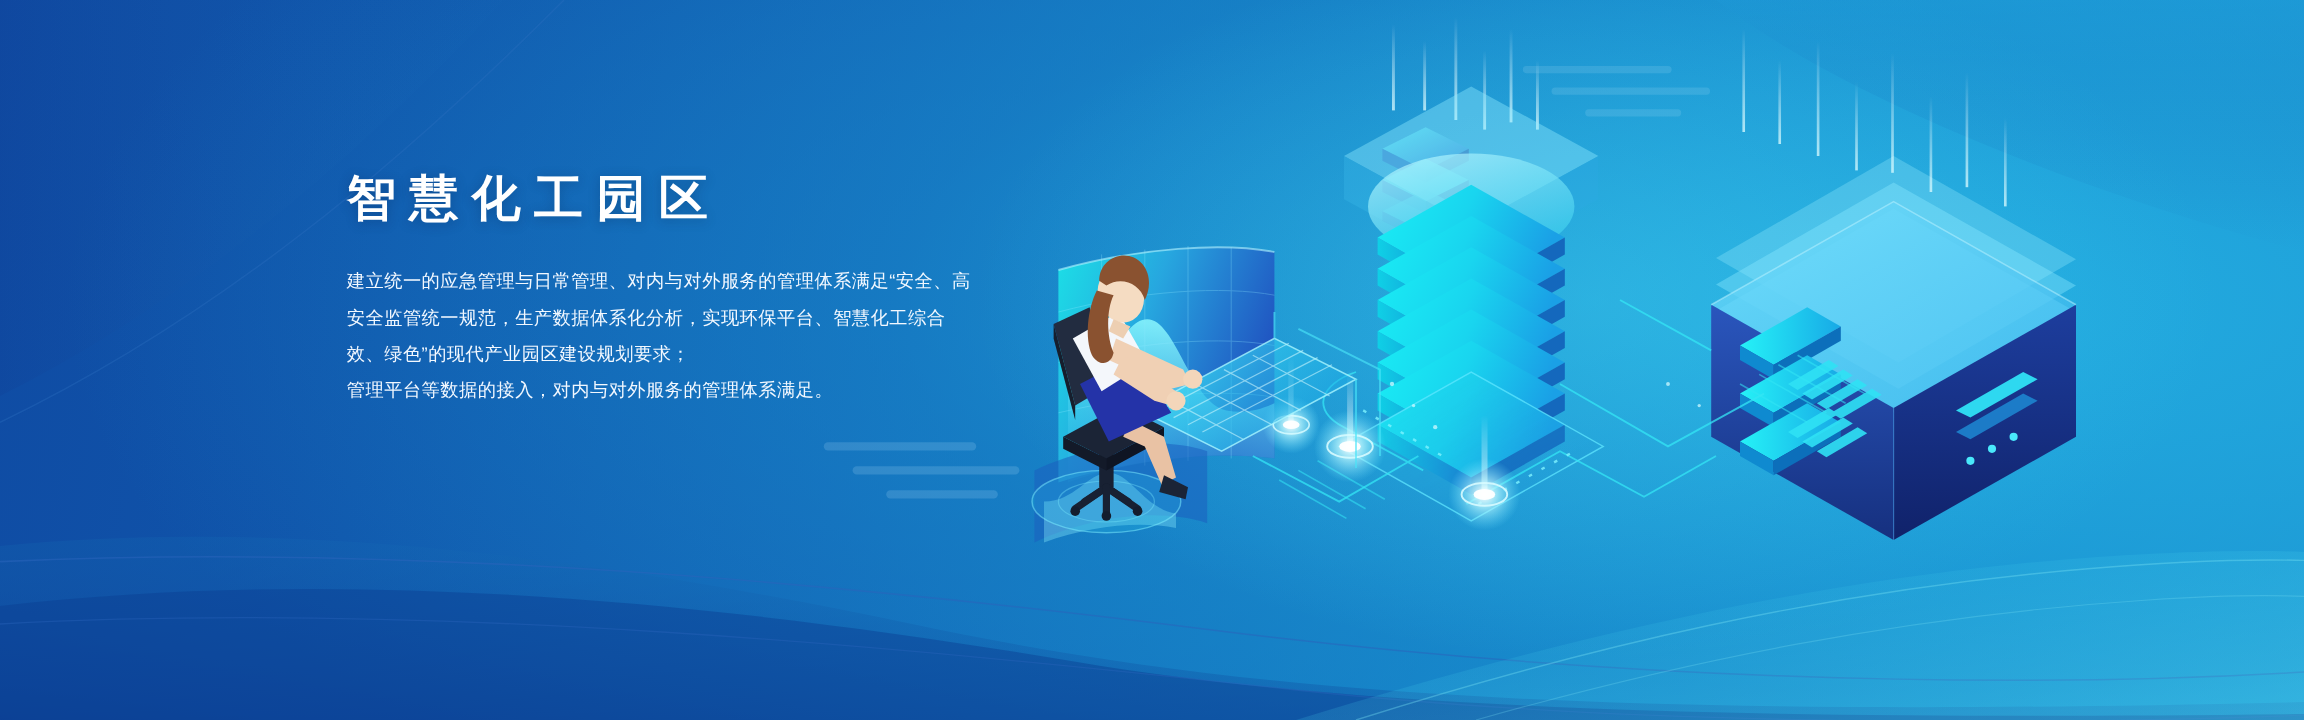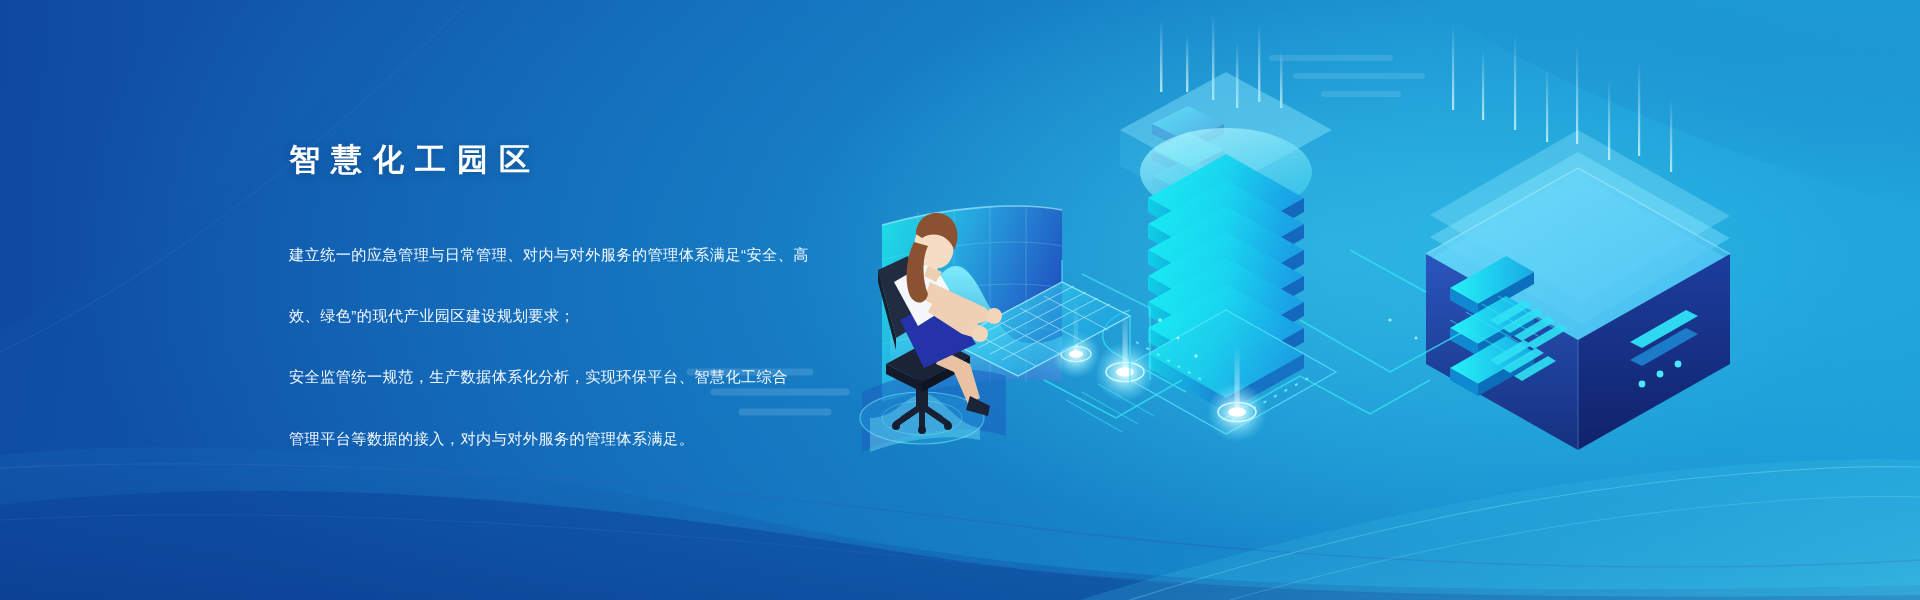--- a/index.html
+++ b/index.html
@@ -19,38 +19,37 @@
   
   .bg-layer{position:absolute;inset:0;pointer-events:none;}
   .bg-layer svg{display:block;width:1920px;height:600px;}
 
   
   #text-block{
     position:absolute;left:289px;top:142px;width:620px;z-index:40;
   }
   #page-title{
     margin:0;
-    font-size:31px;
+    font-size:41px;
     letter-spacing:11px;
     font-weight:700;
     color:#ffffff;
     line-height:1.15;
     text-shadow:0 2px 10px rgba(0,30,70,.28);
   }
   #desc{
     margin:0;
     padding-top:31px;
   }
   .desc-line{
     font-size:15.2px;
     line-height:30.4px;
     color:#f2f8ff;
     letter-spacing:.4px;
     white-space:nowrap;
-    margin-top:31px;
   }
 
   
   #illustration{
     position:absolute;left:830px;top:20px;width:1090px;height:470px;z-index:30;
   }
   #illustration svg{display:block;width:1090px;height:470px;overflow:visible;}
 </style>
 </head>
 <body>
@@ -108,22 +107,22 @@
         <path d="M1296,76 h126"></path>
         <path d="M1324,94 h74"></path>
       </g>
     </svg>
   </div>
 
   <div id="text-block">
     <h1 id="page-title">智慧化工园区</h1>
     <div id="desc">
       <div class="desc-line">建立统一的应急管理与日常管理、对内与对外服务的管理体系满足“安全、高</div>
+      <div class="desc-line">安全监管统一规范，生产数据体系化分析，实现环保平台、智慧化工综合</div>
       <div class="desc-line">效、绿色”的现代产业园区建设规划要求；</div>
-      <div class="desc-line">安全监管统一规范，生产数据体系化分析，实现环保平台、智慧化工综合</div>
       <div class="desc-line">管理平台等数据的接入，对内与对外服务的管理体系满足。</div>
     </div>
   </div>
 
   <div id="illustration">
     <svg viewBox="0 0 1090 470" xmlns="http://www.w3.org/2000/svg">
       <defs>
         <linearGradient id="screenG" x1="0" y1="0" x2="1" y2="0.4">
           <stop offset="0" stop-color="#1ce4e8"></stop>
           <stop offset="0.45" stop-color="#27a8e0"></stop>

